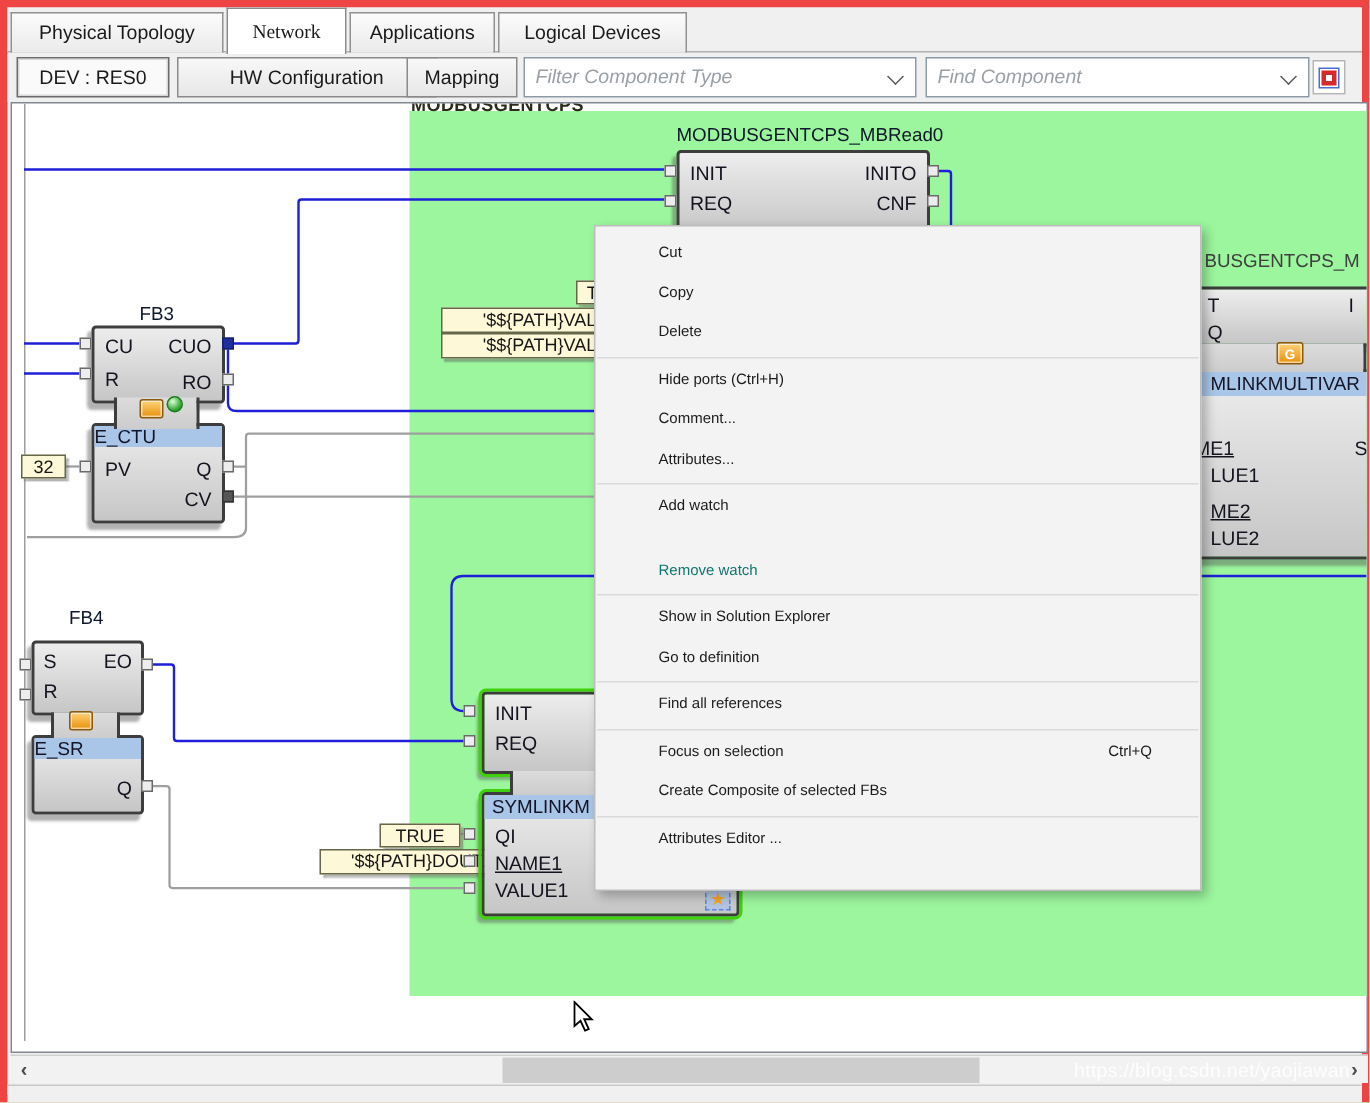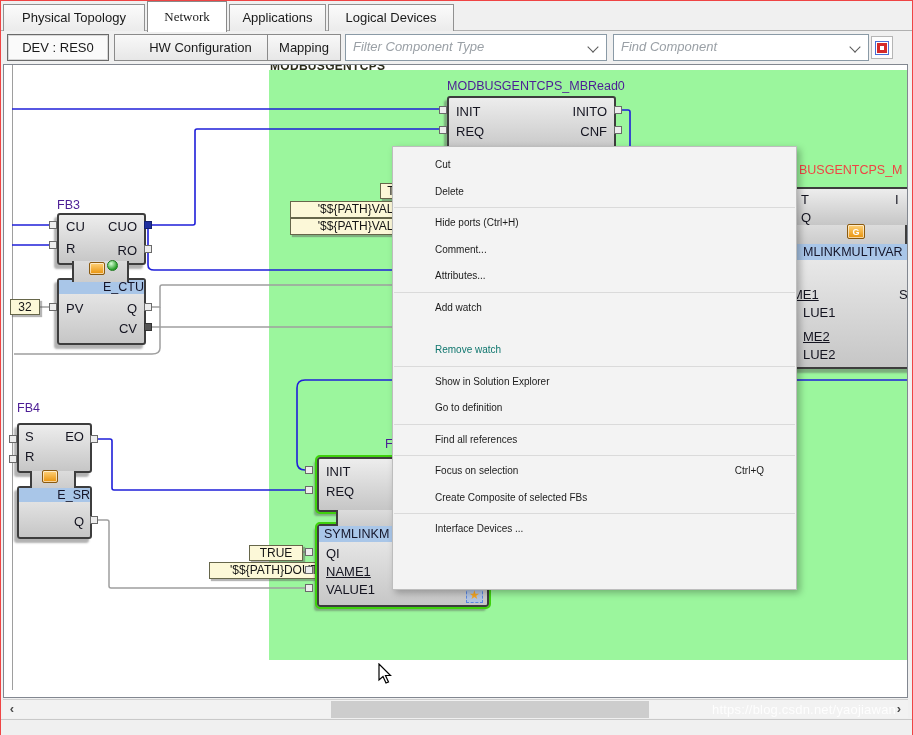--- a/index.html
+++ b/index.html
@@ -1,18 +1,18 @@
 <!DOCTYPE html>
 <html><head>
 <meta charset="utf-8">
 <style>
   * { margin:0; padding:0; box-sizing:border-box; }
   html,body { width:913px; height:735px; }
   body { font-family:"Liberation Sans", sans-serif; background:#f0f0f0; position:relative; overflow:hidden; }
-  .window { position:absolute; inset:0; border:1px solid #ef4444; background:#f0f0f0; }
+  .window { position:absolute; inset:0; border:5px solid #ef4444; background:#f0f0f0; }
 
   
   .tabbar { position:absolute; left:0; top:0; width:100%; height:30px; border-bottom:1px solid #b0b0b0; background:#f0f0f0; }
   .tab { position:absolute; top:3px; height:27px; background:linear-gradient(#fbfbfb,#ebebeb); border:1px solid #919191; border-bottom:none; font-size:13px; color:#1a1a1a; text-align:center; line-height:25px; padding:0 10px; }
   .tab.active { top:0; height:31px; background:#ffffff; z-index:3; line-height:29px; border-color:#8a8a8a; }
 
   
   .toolbar { position:absolute; left:0; top:31px; width:100%; height:32px; background:#f0f0f0; }
   .tbtn { position:absolute; top:2px; height:27px; background:linear-gradient(#f8f8f8,#e7e7e7); border:1px solid #8a8a8a; font-size:13px; color:#1a1a1a; text-align:center; line-height:25px; }
   .tbtn.checked { background:#fafafa; border:1px solid #6a6a6a; box-shadow:inset 0 0 0 1px #d8d8d8; }
@@ -27,36 +27,36 @@
   .canvas { position:absolute; left:2px; top:63px; width:905px; height:634px; background:#ffffff; border:1px solid #828790; overflow:hidden; }
   .green { position:absolute; left:265px; top:5px; width:640px; height:590px; background:#9bf69d; }
   .innerline { position:absolute; left:8px; top:0; width:1px; height:625px; background:#9e9e9e; }
   .grouplabel { position:absolute; left:266px; top:-6px; font-size:12px; font-weight:bold; color:#2b2b1a; letter-spacing:.3px; }
   svg.wires { position:absolute; left:0; top:0; width:905px; height:634px; pointer-events:none; }
 
   
   .brect { position:absolute; background:linear-gradient(#ededed,#c6c6c6); border:2px solid #3d3d3d; border-radius:3px; box-shadow:-3px 4px 2px rgba(85,85,85,.45); }
   .bconn { position:absolute; background:linear-gradient(#dcdcdc,#cccccc); border-left:2px solid #3d3d3d; border-right:2px solid #3d3d3d; z-index:2; }
   .selgreen { border:2px solid #3d3d3d; outline:2px solid #3ed10c; }
-  .band { position:absolute; left:0; right:0; top:0; height:14px; background:#a9c6e8; font-size:12.5px; color:#141428; text-align:right; line-height:14px; overflow:hidden; }
-  .btitle { position:absolute; font-size:12.5px; color:#4c1d95; text-align:left; }
+  .band { position:absolute; left:0; right:0; top:0; height:14px; background:#a9c6e8; font-size:12.5px; color:#141428; text-align:left; line-height:14px; overflow:hidden; }
+  .btitle { position:absolute; font-size:12.5px; color:#0f172a; text-align:center; }
   .port { position:absolute; font-size:13px; color:#141420; line-height:15px; white-space:nowrap; }
   .port.r { text-align:right; }
   .u { text-decoration:underline; }
   .pin { position:absolute; width:8px; height:8px; background:#ededed; border:1px solid #6a6a6a; z-index:3; }
   .pin.fblue { background:#1f2f9f; border-color:#14206e; }
   .pin.fdark { background:#555; border-color:#333; }
 
   .chip { position:absolute; width:16px; height:13px; background:linear-gradient(#ffd27a,#e8920a); border:1px solid #8a5a10; border-radius:2px; box-shadow:inset 0 0 0 1px rgba(255,255,255,.6); z-index:4; font-size:9px; font-weight:bold; color:#fff; text-align:center; line-height:12px; }
   .gdot { position:absolute; width:11px; height:11px; border-radius:50%; background:radial-gradient(circle at 35% 30%, #d8ffd8, #2aa02a 70%); border:1px solid #1d7a1d; z-index:4; }
   .spark { position:absolute; width:17px; height:16px; background:rgba(150,190,255,.45); border:1px dashed #5a86e0; color:#f5a623; font-size:12px; line-height:15px; text-align:center; z-index:4; }
 
   .lit { position:absolute; background:#fcf8d8; border:1px solid #66664a; box-shadow:2px 2px 1px rgba(90,90,90,.45); font-size:12px; color:#161616; text-align:center; line-height:14px; overflow:hidden; white-space:nowrap; padding:0 2px; }
 
-  .frag { position:absolute; font-size:13px; color:#ef4444; line-height:15px; white-space:nowrap; }
+  .frag { position:absolute; font-size:13px; color:#404040; line-height:15px; white-space:nowrap; }
 
   
   .menu { position:absolute; left:391px; top:145px; width:405px; height:444px; background:#f3f3f3; border:1px solid #bdbdbd; box-shadow:3px 3px 7px rgba(0,0,0,.28); z-index:20; padding-top:5px; }
   .mi { height:26.5px; line-height:26.5px; font-size:10px; color:#1b1b1b; padding-left:42px; white-space:nowrap; }
   .mi.disabled { color:#0f766e;margin-top:16px; }
   .mi.has-sc { display:flex; justify-content:space-between; padding-right:32px; }
   .msep { height:1px; background:#dadada; margin:2px 1px; }
 
   
   .hscroll { position:absolute; left:2px; top:698px; width:905px; height:19px; background:#f2f2f2; border-top:1px solid #d0d0d0; }
@@ -219,41 +219,42 @@
       <div class="port" style="left:140px;top:43px;">STA</div>
     </div>
 
     <svg class="cursor" width="14" height="21">
       <path d="M1,1 L1,17 L5,13.5 L8,20 L10.5,19 L7.5,12.5 L12.5,12.5 Z" fill="#fff" stroke="#000" stroke-width="1.2"></path>
     </svg>
   </div>
 
   <div class="menu">
     <div class="mi">Cut</div>
+    <div class="mi">Copy</div>
     <div class="mi">Delete</div>
     <div class="msep"></div>
     <div class="mi">Hide ports (Ctrl+H)</div>
     <div class="mi">Comment...</div>
     <div class="mi">Attributes...</div>
     <div class="msep"></div>
     <div class="mi">Add watch</div>
     <div class="mi disabled">Remove watch</div>
     <div class="msep"></div>
     <div class="mi">Show in Solution Explorer</div>
     <div class="mi">Go to definition</div>
     <div class="msep"></div>
     <div class="mi">Find all references</div>
     <div class="msep"></div>
     <div class="mi has-sc">
       <span>Focus on selection</span>
       <span class="sc">Ctrl+Q</span>
     </div>
     <div class="mi">Create Composite of selected FBs</div>
     <div class="msep"></div>
-    <div class="mi">Interface Devices ...</div>
+    <div class="mi">Attributes Editor ...</div>
   </div>
 
   <div class="hscroll">
     <div class="sarrow" style="left:0;">‹</div>
     <div class="sthumb"></div>
     <div class="sarrow" style="right:0;">›</div>
     <div class="watermark">https://blog.csdn.net/yaojiawan</div>
   </div>
 
   <div class="bottomstrip"></div>

